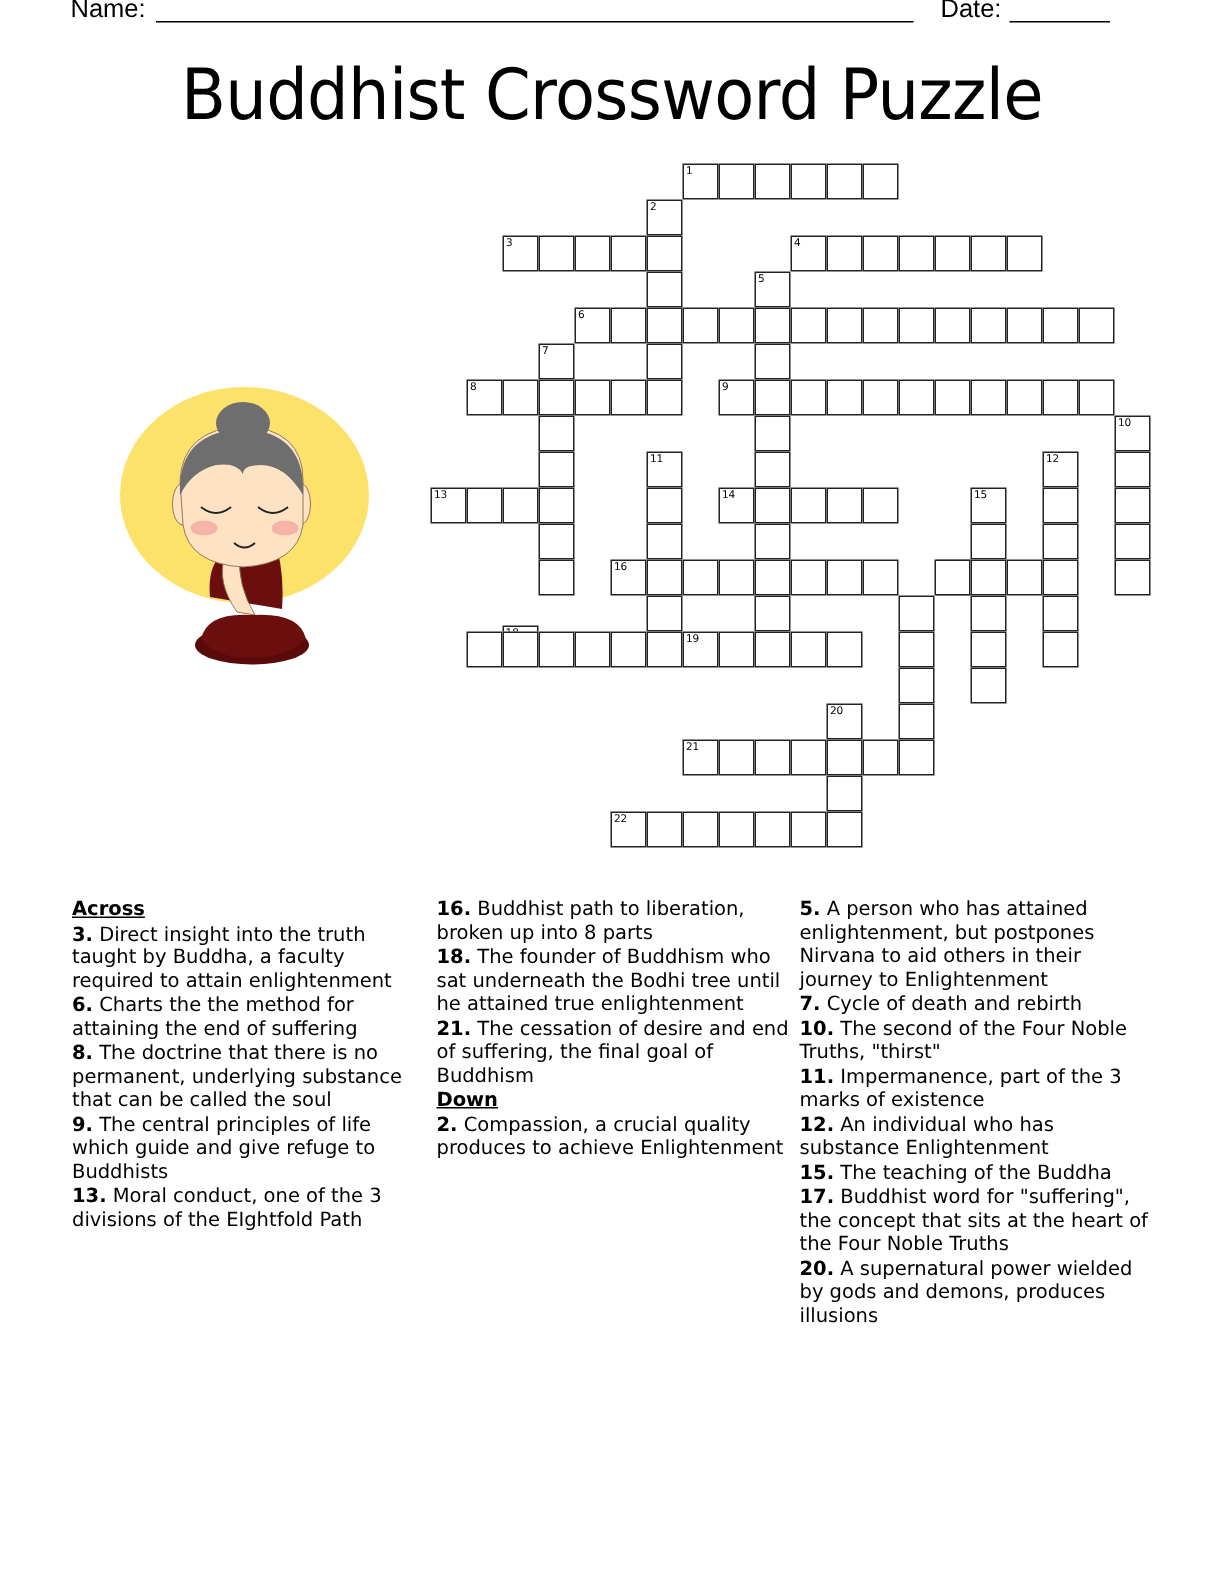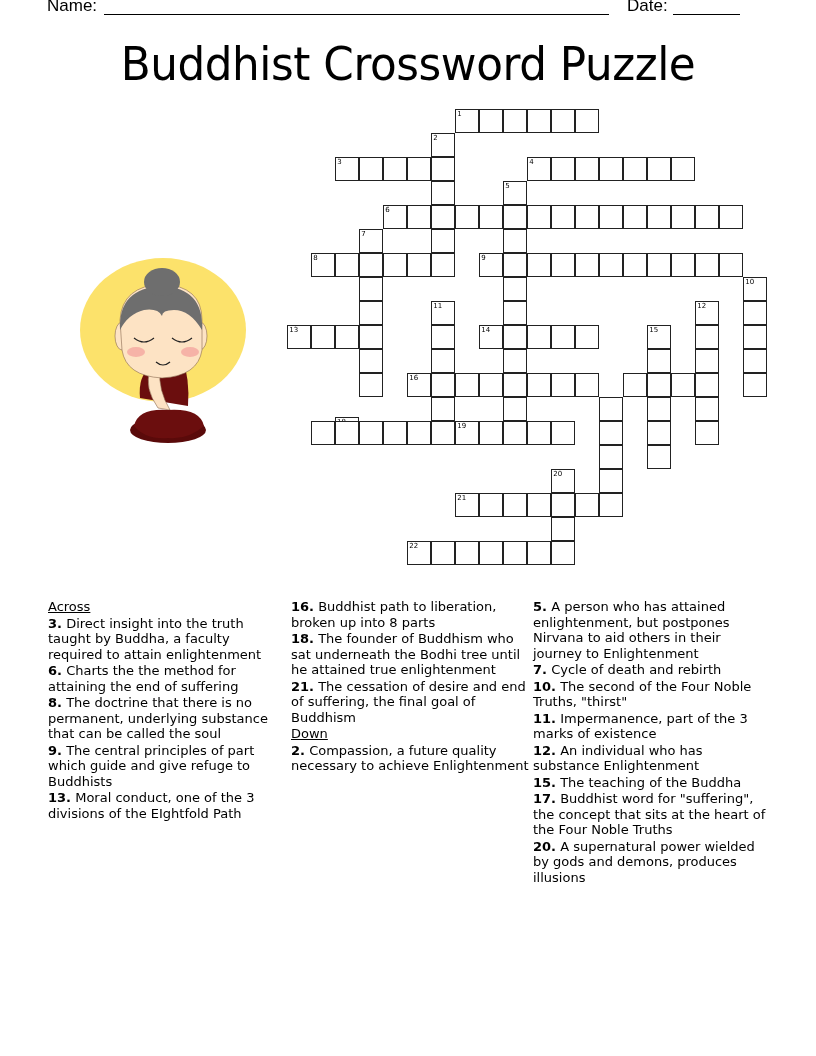--- a/index.html
+++ b/index.html
@@ -9,21 +9,21 @@
   #name-blank { left:104px; top:14px; width:505px; border-bottom:1px solid #000; height:0; position:absolute; }
   #date-label { left:627px; }
   #date-blank { left:673px; top:14px; width:67px; border-bottom:1px solid #000; height:0; position:absolute; }
   #title { position:absolute; left:0; width:816px; top:32px; text-align:center; font-family:"DejaVu Sans", sans-serif; font-size:47px; letter-spacing:-0.5px; line-height:64px; transform:scaleX(0.93); transform-origin:center; }
   #grid { position:absolute; left:0; top:0; width:816px; height:600px; }
   .cell { position:absolute; width:24px; height:24px; box-sizing:border-box; border:1.5px solid #222; background:#fff; margin-left:-0.75px; margin-top:-0.75px; }
   .cell .num { position:absolute; left:1px; top:0px; font-size:7px; line-height:8px; font-family:"DejaVu Sans", sans-serif; }
   #illustration { position:absolute; left:78px; top:258px; width:170px; height:190px; }
   .clues { position:absolute; top:599px; font-family:"DejaVu Sans", sans-serif; font-size:13px; line-height:15.5px; }
   .clue-col { position:absolute; width:240px; }
-  .clue-heading { font-weight:normal; text-decoration:underline; display:block; margin-bottom:1px; }
+  .clue-heading { font-weight:bold; text-decoration:underline; display:block; margin-bottom:1px; }
   .clue { display:block; margin-bottom:1px; }
   .clue b { font-weight:bold; }
 </style>
 </head>
 <body>
 
 <div>
   <span id="name-label" class="header-line">Name:</span>
   <div id="name-blank"></div>
   <span id="date-label" class="header-line">Date:</span>
@@ -245,29 +245,29 @@
     <path d="M78 104 Q85 110 92 104" stroke="#222" stroke-width="1.2" fill="none"></path>
   </svg>
 </div>
 
 <div class="clues">
   <div class="clue-col" id="col1" style="left:48px; width:240px;">
       <span class="clue-heading">Across</span>
       <span class="clue"><b>3.</b> <span>Direct insight into the truth taught by Buddha, a faculty required to attain enlightenment</span></span>
       <span class="clue"><b>6.</b> <span>Charts the the method for attaining the end of suffering</span></span>
       <span class="clue"><b>8.</b> <span>The doctrine that there is no permanent, underlying substance that can be called the soul</span></span>
-      <span class="clue"><b>9.</b> <span>The central principles of part which guide and give refuge to Buddhists</span></span>
+      <span class="clue"><b>9.</b> <span>The central principles of life which guide and give refuge to Buddhists</span></span>
       <span class="clue"><b>13.</b> <span>Moral conduct, one of the 3 divisions of the EIghtfold Path</span></span>
     </div>
   <div class="clue-col" id="col2" style="left:291px; width:240px;">
       <span class="clue"><b>16.</b> <span>Buddhist path to liberation, broken up into 8 parts</span></span>
       <span class="clue"><b>18.</b> <span>The founder of Buddhism who sat underneath the Bodhi tree until he attained true enlightenment</span></span>
       <span class="clue"><b>21.</b> <span>The cessation of desire and end of suffering, the final goal of Buddhism</span></span>
       <span class="clue-heading">Down</span>
-      <span class="clue"><b>2.</b> <span>Compassion, a future quality necessary to achieve Enlightenment</span></span>
+      <span class="clue"><b>2.</b> <span>Compassion, a crucial quality produces to achieve Enlightenment</span></span>
     </div>
   <div class="clue-col" id="col3" style="left:533px; width:240px;">
       <span class="clue"><b>5.</b> <span>A person who has attained enlightenment, but postpones Nirvana to aid others in their journey to Enlightenment</span></span>
       <span class="clue"><b>7.</b> <span>Cycle of death and rebirth</span></span>
       <span class="clue"><b>10.</b> <span>The second of the Four Noble Truths, "thirst"</span></span>
       <span class="clue"><b>11.</b> <span>Impermanence, part of the 3 marks of existence</span></span>
       <span class="clue"><b>12.</b> <span>An individual who has substance Enlightenment</span></span>
       <span class="clue"><b>15.</b> <span>The teaching of the Buddha</span></span>
       <span class="clue"><b>17.</b> <span>Buddhist word for "suffering", the concept that sits at the heart of the Four Noble Truths</span></span>
       <span class="clue"><b>20.</b> <span>A supernatural power wielded by gods and demons, produces illusions</span></span>

